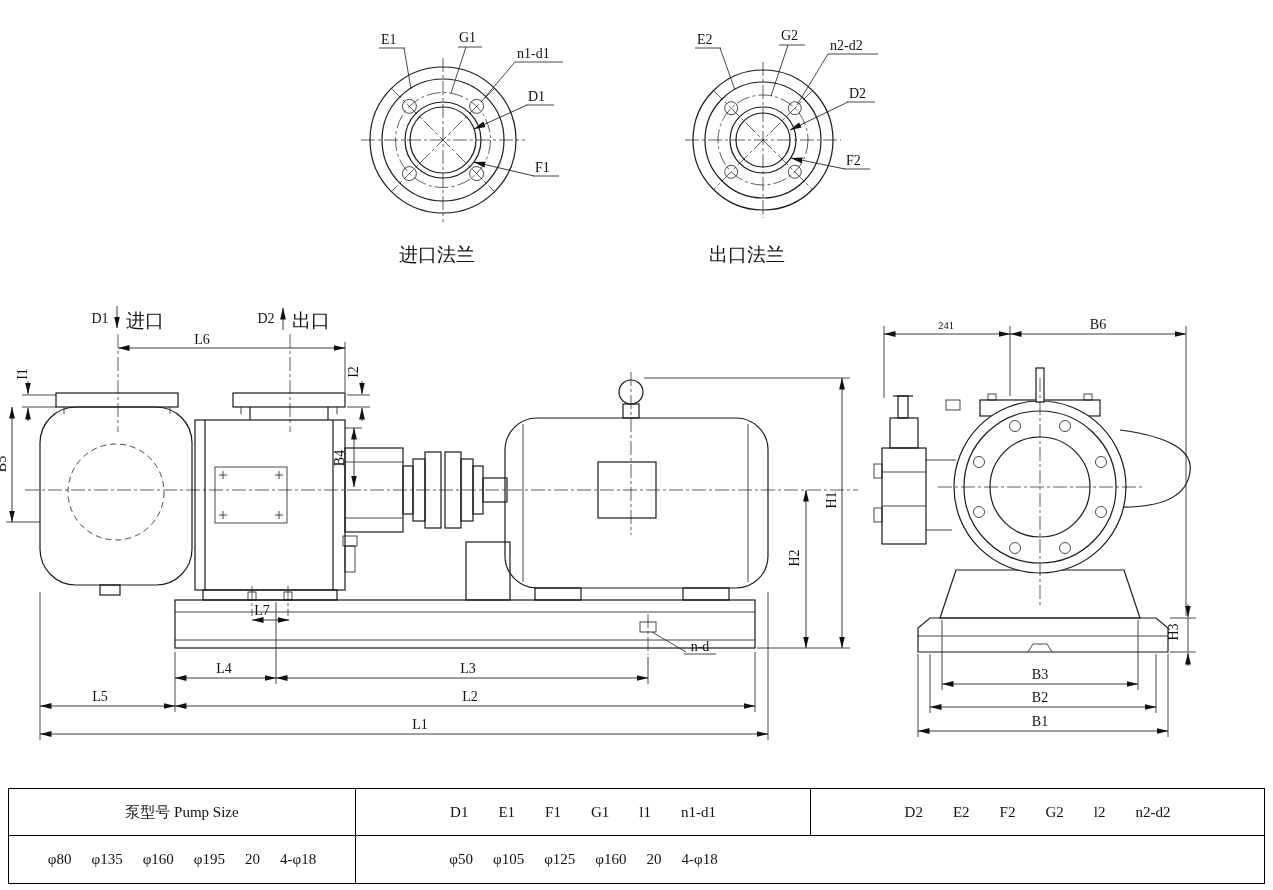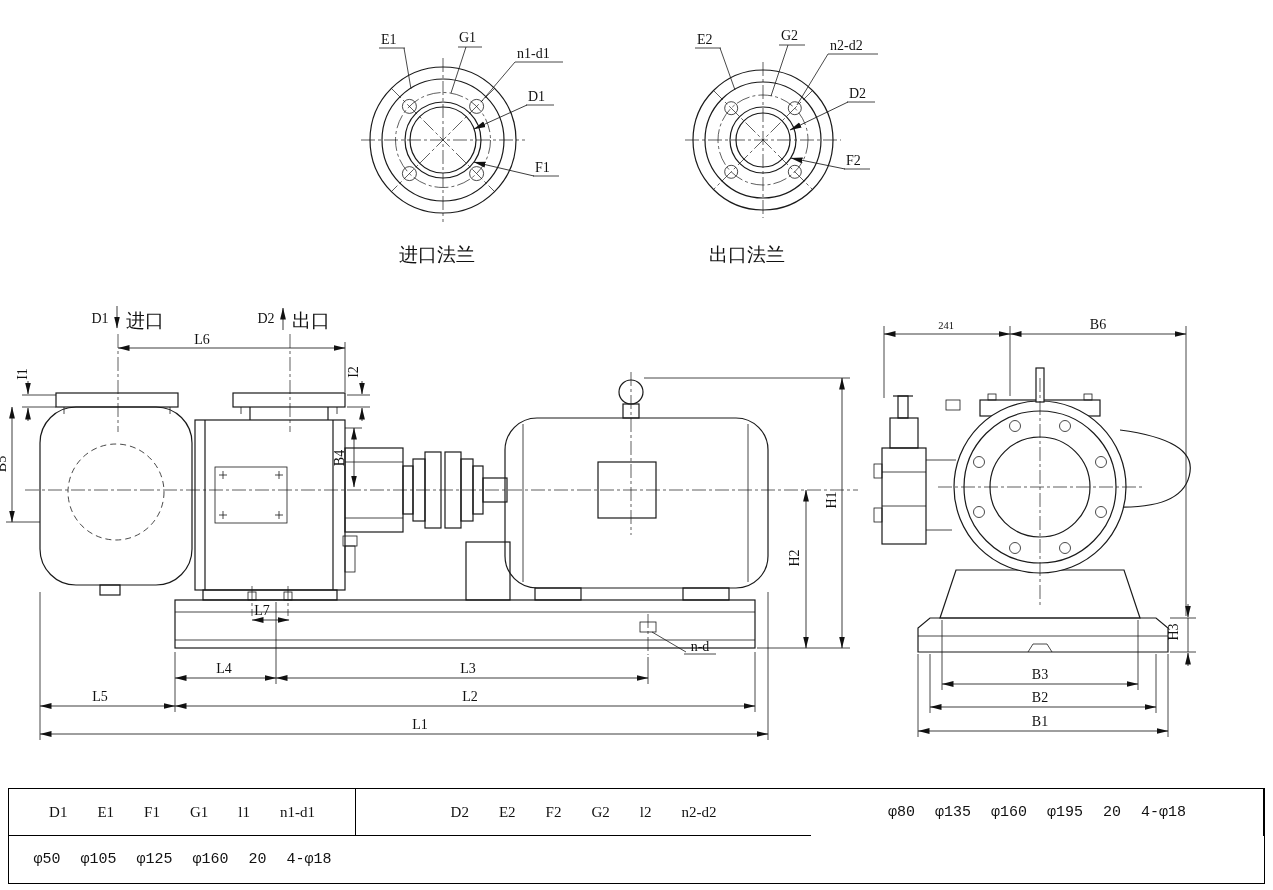--- a/index.html
+++ b/index.html
@@ -17,21 +17,21 @@
   .cap { font-size:19px; }
   .mid { text-anchor:middle; }
 
   .dim-table { position:absolute; left:8px; top:788px; width:1255px; height:94px;
     border:1.6px solid #000; display:grid; grid-template-columns:347px 455px 1fr;
     grid-template-rows:1fr 1fr; font-family:"Liberation Serif", serif; font-size:15px; color:#111; }
   .cell { display:flex; align-items:center; justify-content:center; border-right:1.4px solid #000; }
   .cell.last { border-right:none; }
   .cell.hdr { border-bottom:1.4px solid #000; }
   .hgroup { display:flex; gap:30px; }
-  .vgroup { display:flex; gap:20px;font-family:Liberation Mono, monospace; }
+  .vgroup { display:flex; gap:20px; }
 </style>
 </head>
 <body>
 
 <div id="stage">
 <svg width="1273" height="786" viewBox="0 0 1273 786">
   <defs>
     <marker id="arr" viewBox="0 0 12 7" refX="11.5" refY="3.5" markerWidth="12" markerHeight="7" markerUnits="userSpaceOnUse" orient="auto-start-reverse">
       <path d="M0,0.6 L12,3.5 L0,6.4 Z" fill="#111"></path>
     </marker>
@@ -301,20 +301,23 @@
     <text class="lbl mid" x="1040" y="702">B2</text>
     <line class="thin" x1="918" y1="654" x2="918" y2="737"></line>
     <line class="thin" x1="1168" y1="654" x2="1168" y2="737"></line>
     <line class="dm" x1="918" y1="731" x2="1168" y2="731" marker-start="url(#arr)" marker-end="url(#arr)"></line>
     <text class="lbl mid" x="1040" y="726">B1</text>
   </g>
 </svg>
 
 <div class="dim-table">
   <div class="cell hdr">
+    <span>泵型号 Pump Size</span>
+  </div>
+  <div class="cell hdr">
     <div class="hgroup">
       <span>D1</span>
       <span>E1</span>
       <span>F1</span>
       <span>G1</span>
       <span>l1</span>
       <span>n1-d1</span>
     </div>
   </div>
   <div class="cell hdr last">

